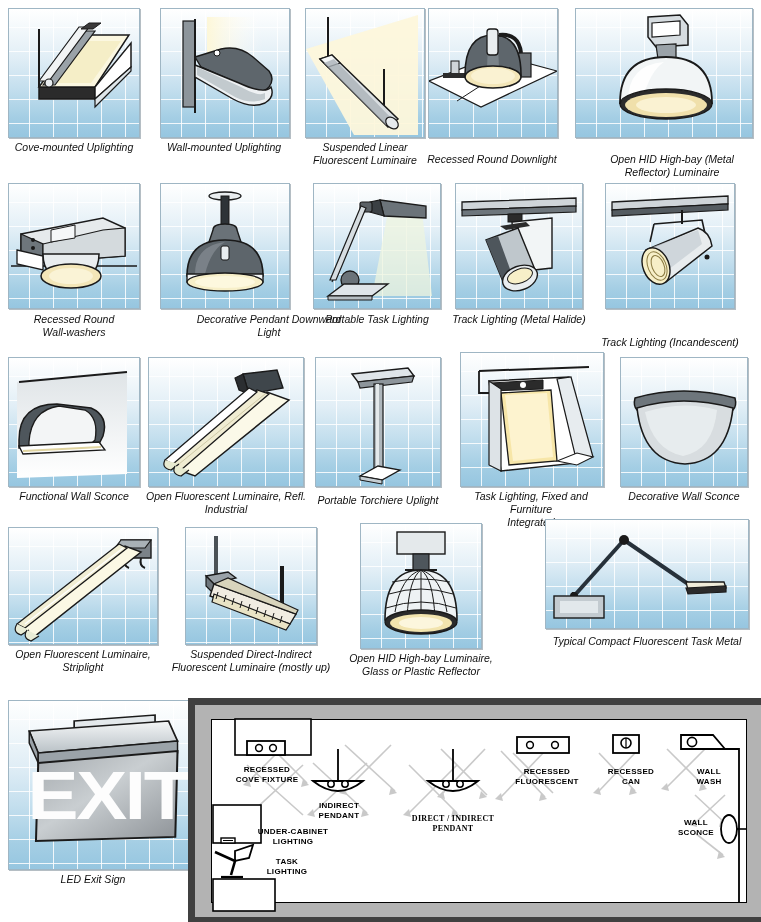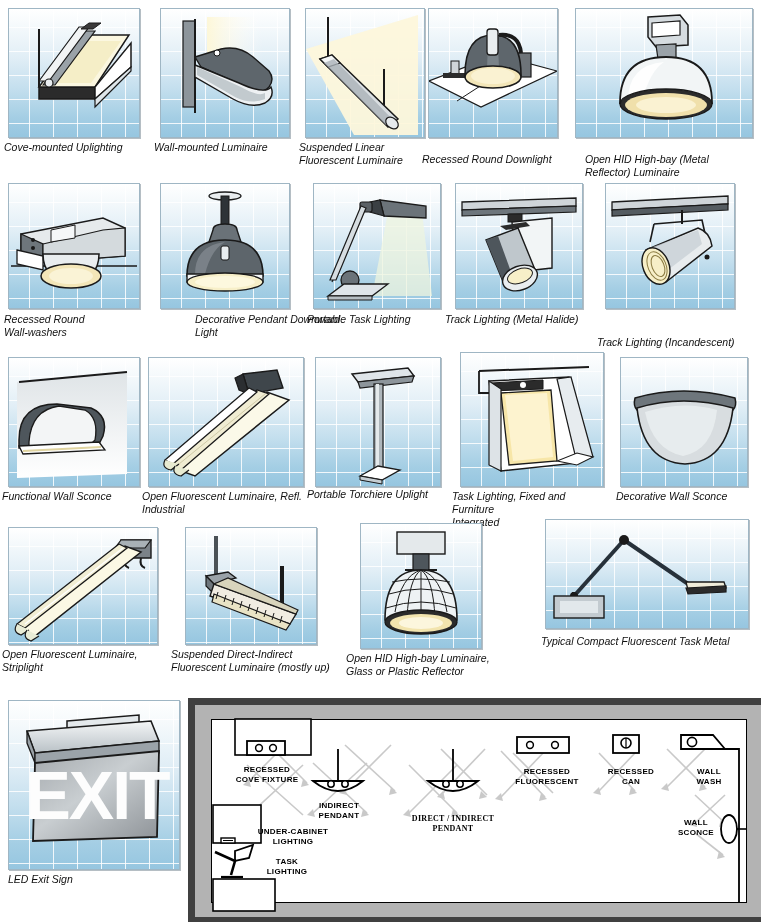--- a/index.html
+++ b/index.html
@@ -33,20 +33,21 @@
       linear-gradient(to right, rgba(255,255,255,.85) 1px, transparent 1px),
       linear-gradient(to bottom, rgba(255,255,255,.85) 1px, transparent 1px);
     background-size:24px 24px;
     background-position:-4px -6px;
   }
   .art{position:absolute;left:0;top:0;right:0;bottom:0;}
   .art svg{display:block;width:100%;height:100%;}
 
   .cap{
     position:absolute;
+    text-align:center;
     font-style:italic;
     font-size:10.5px;
     line-height:13px;
     color:#101010;
     font-family:"Liberation Sans", sans-serif;
   }
 
   
   .plan{
     position:absolute;
@@ -111,21 +112,21 @@
         <rect x="46" y="8" width="56" height="44" fill="url(#wug)"></rect>
         <rect x="22" y="12" width="12" height="86" fill="#8d959b" stroke="#1a1a1a" stroke-width="1.2"></rect>
         <line x1="34" y1="10" x2="34" y2="104" stroke="#1a1a1a" stroke-width="2"></line>
         <path d="M34,48 L60,40 Q78,36 92,48 L108,62 Q114,70 108,78 Q100,86 90,80 L40,58 Z" fill="#5e666c" stroke="#1a1a1a" stroke-width="1.4"></path>
         <path d="M34,56 L78,74 Q104,86 110,78 Q114,88 104,94 Q90,100 72,90 L34,68 Z" fill="#eef1f3" stroke="#1a1a1a" stroke-width="1.4"></path>
         <path d="M36,58 L80,78 Q98,88 104,84 L104,90 Q90,96 74,88 L36,66 Z" fill="#c2cace" stroke="none"></path>
         <circle cx="56" cy="44" r="3" fill="#ffffff" stroke="#1a1a1a" stroke-width="1"></circle>
       </svg>
     </div>
   </div>
-  <div class="cap" style="left:-6px;top:133px;width:140px;">Wall-mounted Luminaire</div>
+  <div class="cap" style="left:-6px;top:133px;width:140px;">Wall-mounted Uplighting</div>
 </div>
 
 <div class="card" style="left:305px;top:8px;width:120px;">
   <div class="thumb" style="width:118px;height:128px;">
     <div class="grid"></div>
     <div class="art">
       <svg viewBox="0 0 118 128" preserveAspectRatio="none">
         <polygon points="0,40 112,6 112,126 48,126" fill="#fdf7db" opacity=".95"></polygon>
         <line x1="22" y1="8" x2="22" y2="52" stroke="#1a1a1a" stroke-width="2"></line>
         <line x1="78" y1="60" x2="78" y2="112" stroke="#1a1a1a" stroke-width="2"></line>
@@ -335,21 +336,21 @@
       <svg viewBox="0 0 124 128" preserveAspectRatio="none">
         <polygon points="36,16 92,10 98,18 42,24" fill="#dfe5e9" stroke="#1a1a1a" stroke-width="1.4"></polygon>
         <polygon points="42,24 98,18 96,24 44,30" fill="#8d959b" stroke="#1a1a1a" stroke-width="1.2"></polygon>
         <rect x="58" y="26" width="9" height="84" fill="#aeb6bb" stroke="#1a1a1a" stroke-width="1.2"></rect>
         <rect x="60" y="26" width="3" height="84" fill="#e4e9eb"></rect>
         <polygon points="44,118 62,108 84,112 66,122" fill="#ffffff" stroke="#1a1a1a" stroke-width="1.3"></polygon>
         <polygon points="44,118 66,122 66,126 44,122" fill="#c6ced3" stroke="#1a1a1a" stroke-width="1"></polygon>
       </svg>
     </div>
   </div>
-  <div class="cap" style="left:-8px;top:131px;width:142px;">Portable Torchiere Uplight</div>
+  <div class="cap" style="left:-8px;top:137px;width:142px;">Portable Torchiere Uplight</div>
 </div>
 
 <div class="card" style="left:460px;top:352px;width:144px;">
   <div class="thumb" style="width:142px;height:133px;">
     <div class="grid"></div>
     <div class="art">
       <svg viewBox="0 0 142 133" preserveAspectRatio="none">
         <line x1="18" y1="18" x2="128" y2="14" stroke="#1a1a1a" stroke-width="2"></line>
         <polyline points="18,18 18,40 46,40" fill="none" stroke="#1a1a1a" stroke-width="1.8"></polyline>
         <polygon points="28,28 108,24 116,110 40,118" fill="#ffffff" stroke="#1a1a1a" stroke-width="1.4"></polygon>
@@ -472,21 +473,21 @@
         <rect x="14" y="81" width="38" height="12" fill="#e2e8eb"></rect>
         <polygon points="140,62 178,62 180,68 142,70" fill="#f0ecd9" stroke="#1a1a1a" stroke-width="1.3"></polygon>
         <polygon points="140,68 180,66 180,72 142,74" fill="#2b2b2b" stroke="#1a1a1a" stroke-width="1.2"></polygon>
       </svg>
     </div>
   </div>
   <div class="cap" style="left:-4px;top:116px;width:212px;">Typical Compact Fluorescent Task Metal</div>
 </div>
 
 <div class="card" style="left:8px;top:700px;width:172px;">
-  <div class="thumb" style="width:170px;height:168px;">
+  <div class="thumb" style="width:170px;height:168px;padding-left:21px;">
     <div class="grid"></div>
     <div class="art">
       <svg viewBox="0 0 170 168" preserveAspectRatio="none">
         <defs>
           <linearGradient id="exitface" x1="0" y1="0" x2="1" y2="1">
             <stop offset="0%" stop-color="#a3a8ac"></stop>
             <stop offset="45%" stop-color="#c9ced1"></stop>
             <stop offset="100%" stop-color="#8d9297"></stop>
           </linearGradient>
           <linearGradient id="exitcan" x1="0" y1="0" x2="0" y2="1">

